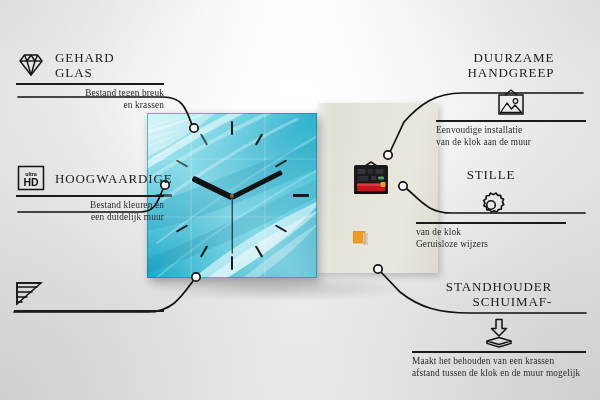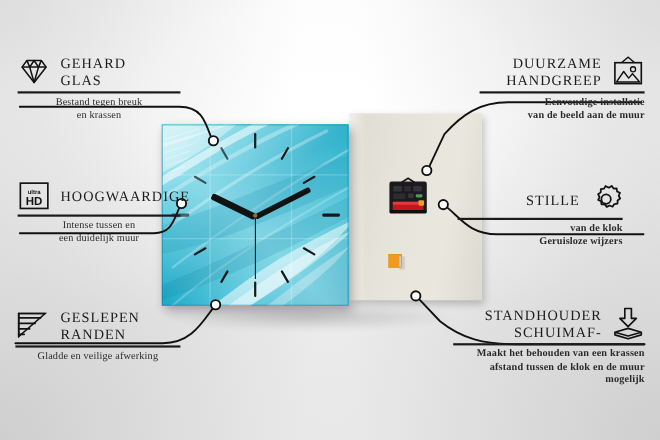--- a/index.html
+++ b/index.html
@@ -33,24 +33,24 @@
     font-size:13px;font-weight:400;letter-spacing:.9px;
     color:#1b1b1b;line-height:15px;text-transform:uppercase;
   }
   .feat-rule{height:1.6px;background:#1b1b1b;margin-top:3px;}
   .feat-desc{
     font-size:9.3px;color:#2a2a2a;line-height:11.6px;margin-top:3.5px;
     letter-spacing:.15px;
   }
   .left .feat-head{justify-content:flex-start;}
   .left .feat-title{text-align:left;}
-  .left .feat-desc{text-align:center;}
-  .right .feat-head{justify-content:flex-end;flex-direction:row;}
+  .left .feat-desc{text-align:right;}
+  .right .feat-head{justify-content:flex-end;flex-direction:column;}
   .right .feat-title{text-align:right;}
-  .right .feat-desc{text-align:right;font-weight:bold;}
+  .right .feat-desc{text-align:left;}
   .icon{flex:0 0 auto;display:block;}
 
   
   #product{position:absolute;left:133px;top:95px;width:240px;height:195px;}
   #backpanel{
     position:absolute;left:185px;top:8px;width:120px;height:170px;
     background:linear-gradient(100deg,#dedcd2 0%,#e6e4da 35%,#e9e7de 70%,#dcdad0 100%);
     box-shadow:2px 3px 7px rgba(0,0,0,.22);
   }
   #backpanel:after{
@@ -254,66 +254,59 @@
         <rect x="2.5" y="2.5" width="25" height="23" fill="none" stroke="#121212" stroke-width="1.5"></rect>
         <text x="15" y="12" text-anchor="middle" font-family="Liberation Sans, sans-serif" font-size="5.4" font-weight="700" fill="#121212">ultra</text>
         <text x="15" y="22" text-anchor="middle" font-family="Liberation Sans, sans-serif" font-size="10.5" font-weight="700" fill="#121212">HD</text>
       </svg>
       <div>
         <div class="feat-title">HOOGWAARDIGE</div>
       </div>
     </div>
     <div class="feat-rule" style="width:148px;"></div>
     <div class="feat-desc">
-      <div>Intense tussen en</div>
+      <div>Bestand kleuren en</div>
       <div>een duidelijk muur</div>
     </div>
   </div>
 
   <div class="feature left" style="left:14px;top:281px;width:150px;">
     <div class="feat-head">
       <svg class="icon" width="32" height="26" viewBox="0 0 32 26">
         <g stroke="#121212" stroke-width="1.5" stroke-linecap="round">
           <line x1="3" y1="2" x2="27" y2="2"></line>
           <line x1="3" y1="2" x2="3" y2="23"></line>
           <line x1="3" y1="6" x2="23" y2="6"></line>
           <line x1="3" y1="11" x2="18" y2="11"></line>
           <line x1="3" y1="16" x2="13" y2="16"></line>
           <line x1="3" y1="21" x2="8" y2="21"></line>
         </g>
         <path d="M3,2 L27,2 L3,23 Z" fill="none" stroke="#121212" stroke-width="1.4"></path>
       </svg>
-      <div>
-        <div class="feat-title">GESLEPEN</div>
-        <div class="feat-title">RANDEN</div>
-      </div>
     </div>
     <div class="feat-rule" style="width:150px;"></div>
-    <div class="feat-desc">
-      <div>Gladde en veilige afwerking</div>
-    </div>
   </div>
 
   <div class="feature right" style="left:436px;top:50px;width:150px;">
     <div class="feat-head">
       <div style="flex:1;">
         <div class="feat-title">DUURZAME</div>
         <div class="feat-title">HANDGREEP</div>
       </div>
       <svg class="icon" width="30" height="28" viewBox="0 0 30 28">
         <path d="M9,6 L15,1 L21,6" fill="none" stroke="#121212" stroke-width="1.3"></path>
         <rect x="3" y="6" width="24" height="19" fill="none" stroke="#121212" stroke-width="1.5"></rect>
         <circle cx="19.5" cy="12" r="2.3" fill="none" stroke="#121212" stroke-width="1.2"></circle>
         <path d="M4.5,23.5 L11,14 L15.5,20 L19,16 L25.5,23.5 Z" fill="none" stroke="#121212" stroke-width="1.3" stroke-linejoin="round"></path>
       </svg>
     </div>
     <div class="feat-rule" style="width:150px;"></div>
     <div class="feat-desc">
       <div>Eenvoudige installatie</div>
-      <div>van de beeld aan de muur</div>
+      <div>van de klok aan de muur</div>
     </div>
   </div>
 
   <div class="feature right" style="left:416px;top:167px;width:150px;">
     <div class="feat-head">
       <div style="flex:1;">
         <div class="feat-title">STILLE</div>
       </div>
       <svg class="icon" width="30" height="28" viewBox="0 0 30 28">
         <g fill="none" stroke="#121212" stroke-width="1.6" stroke-linejoin="round">

